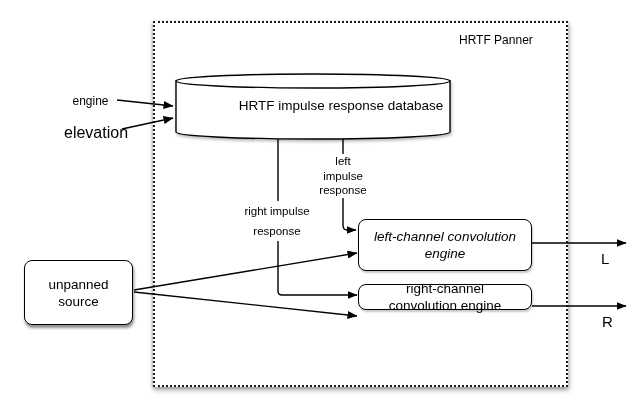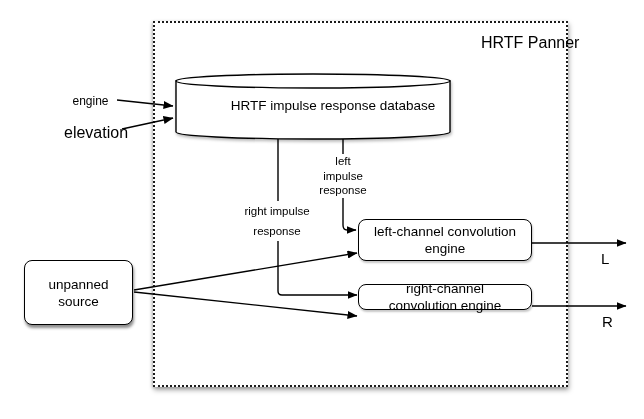--- a/index.html
+++ b/index.html
@@ -16,26 +16,26 @@
   .panner-box {
     left: 153px; top: 21px;
     width: 411px; height: 362px;
     background: #ffffff;
     border: 2px dotted #1b1b1b;
     box-shadow: 1px 3px 5px rgba(0,0,0,0.35), -1px 1px 3px rgba(0,0,0,0.18);
   }
   .wires { left: 0; top: 0; width: 644px; height: 419px; }
   .label { white-space: pre-line; text-align: center; line-height: 1.2; }
   .panner-title {
-    left: 481px; top: 33px;
-    font-size: 16px;
+    left: 459px; top: 33px;
+    font-size: 12px;
     white-space: nowrap;
   }
   .db-label {
-    left: 172px; top: 98px; width: 274px;
+    left: 180px; top: 98px; width: 274px;
     font-size: 13.5px;
     text-align: center;
     padding-left: 24px;
   }
   .azimuth-label {
     left: 66px; top: 94px; width: 49px;
     font-size: 12px;
   }
   .elevation-label {
     left: 64px; top: 123px; width: 56px;
@@ -57,22 +57,22 @@
     border-radius: 8px;
     display: flex;
     align-items: center;
     justify-content: center;
     text-align: center;
     white-space: pre-line;
     font-size: 13.5px;
     line-height: 17px;
     box-sizing: border-box;
   }
-  .left-engine  { left: 358px; top: 219px; width: 174px; height: 42px;
-                  box-shadow: 1px 2px 2px rgba(0,0,0,0.22); }
+  .left-engine  { left: 358px; top: 219px; width: 174px; height: 52px;
+                  box-shadow: 1px 2px 2px rgba(0,0,0,0.22); font-style: italic; }
   .right-engine { left: 358px; top: 284px; width: 174px; height: 26px;
                   box-shadow: 1px 2px 2px rgba(0,0,0,0.22); }
   .source-node  { left: 24px;  top: 260px; width: 109px; height: 65px;
                   box-shadow: 1px 3px 3px rgba(0,0,0,0.45); }
   .out-label { font-size: 15px; }
   .out-l { left: 601px; top: 250px; }
   .out-r { left: 602px; top: 313px; }
   .cyl-group { filter: drop-shadow(1px 2px 1.5px rgba(0,0,0,0.28)); }
 </style>
 </head>

